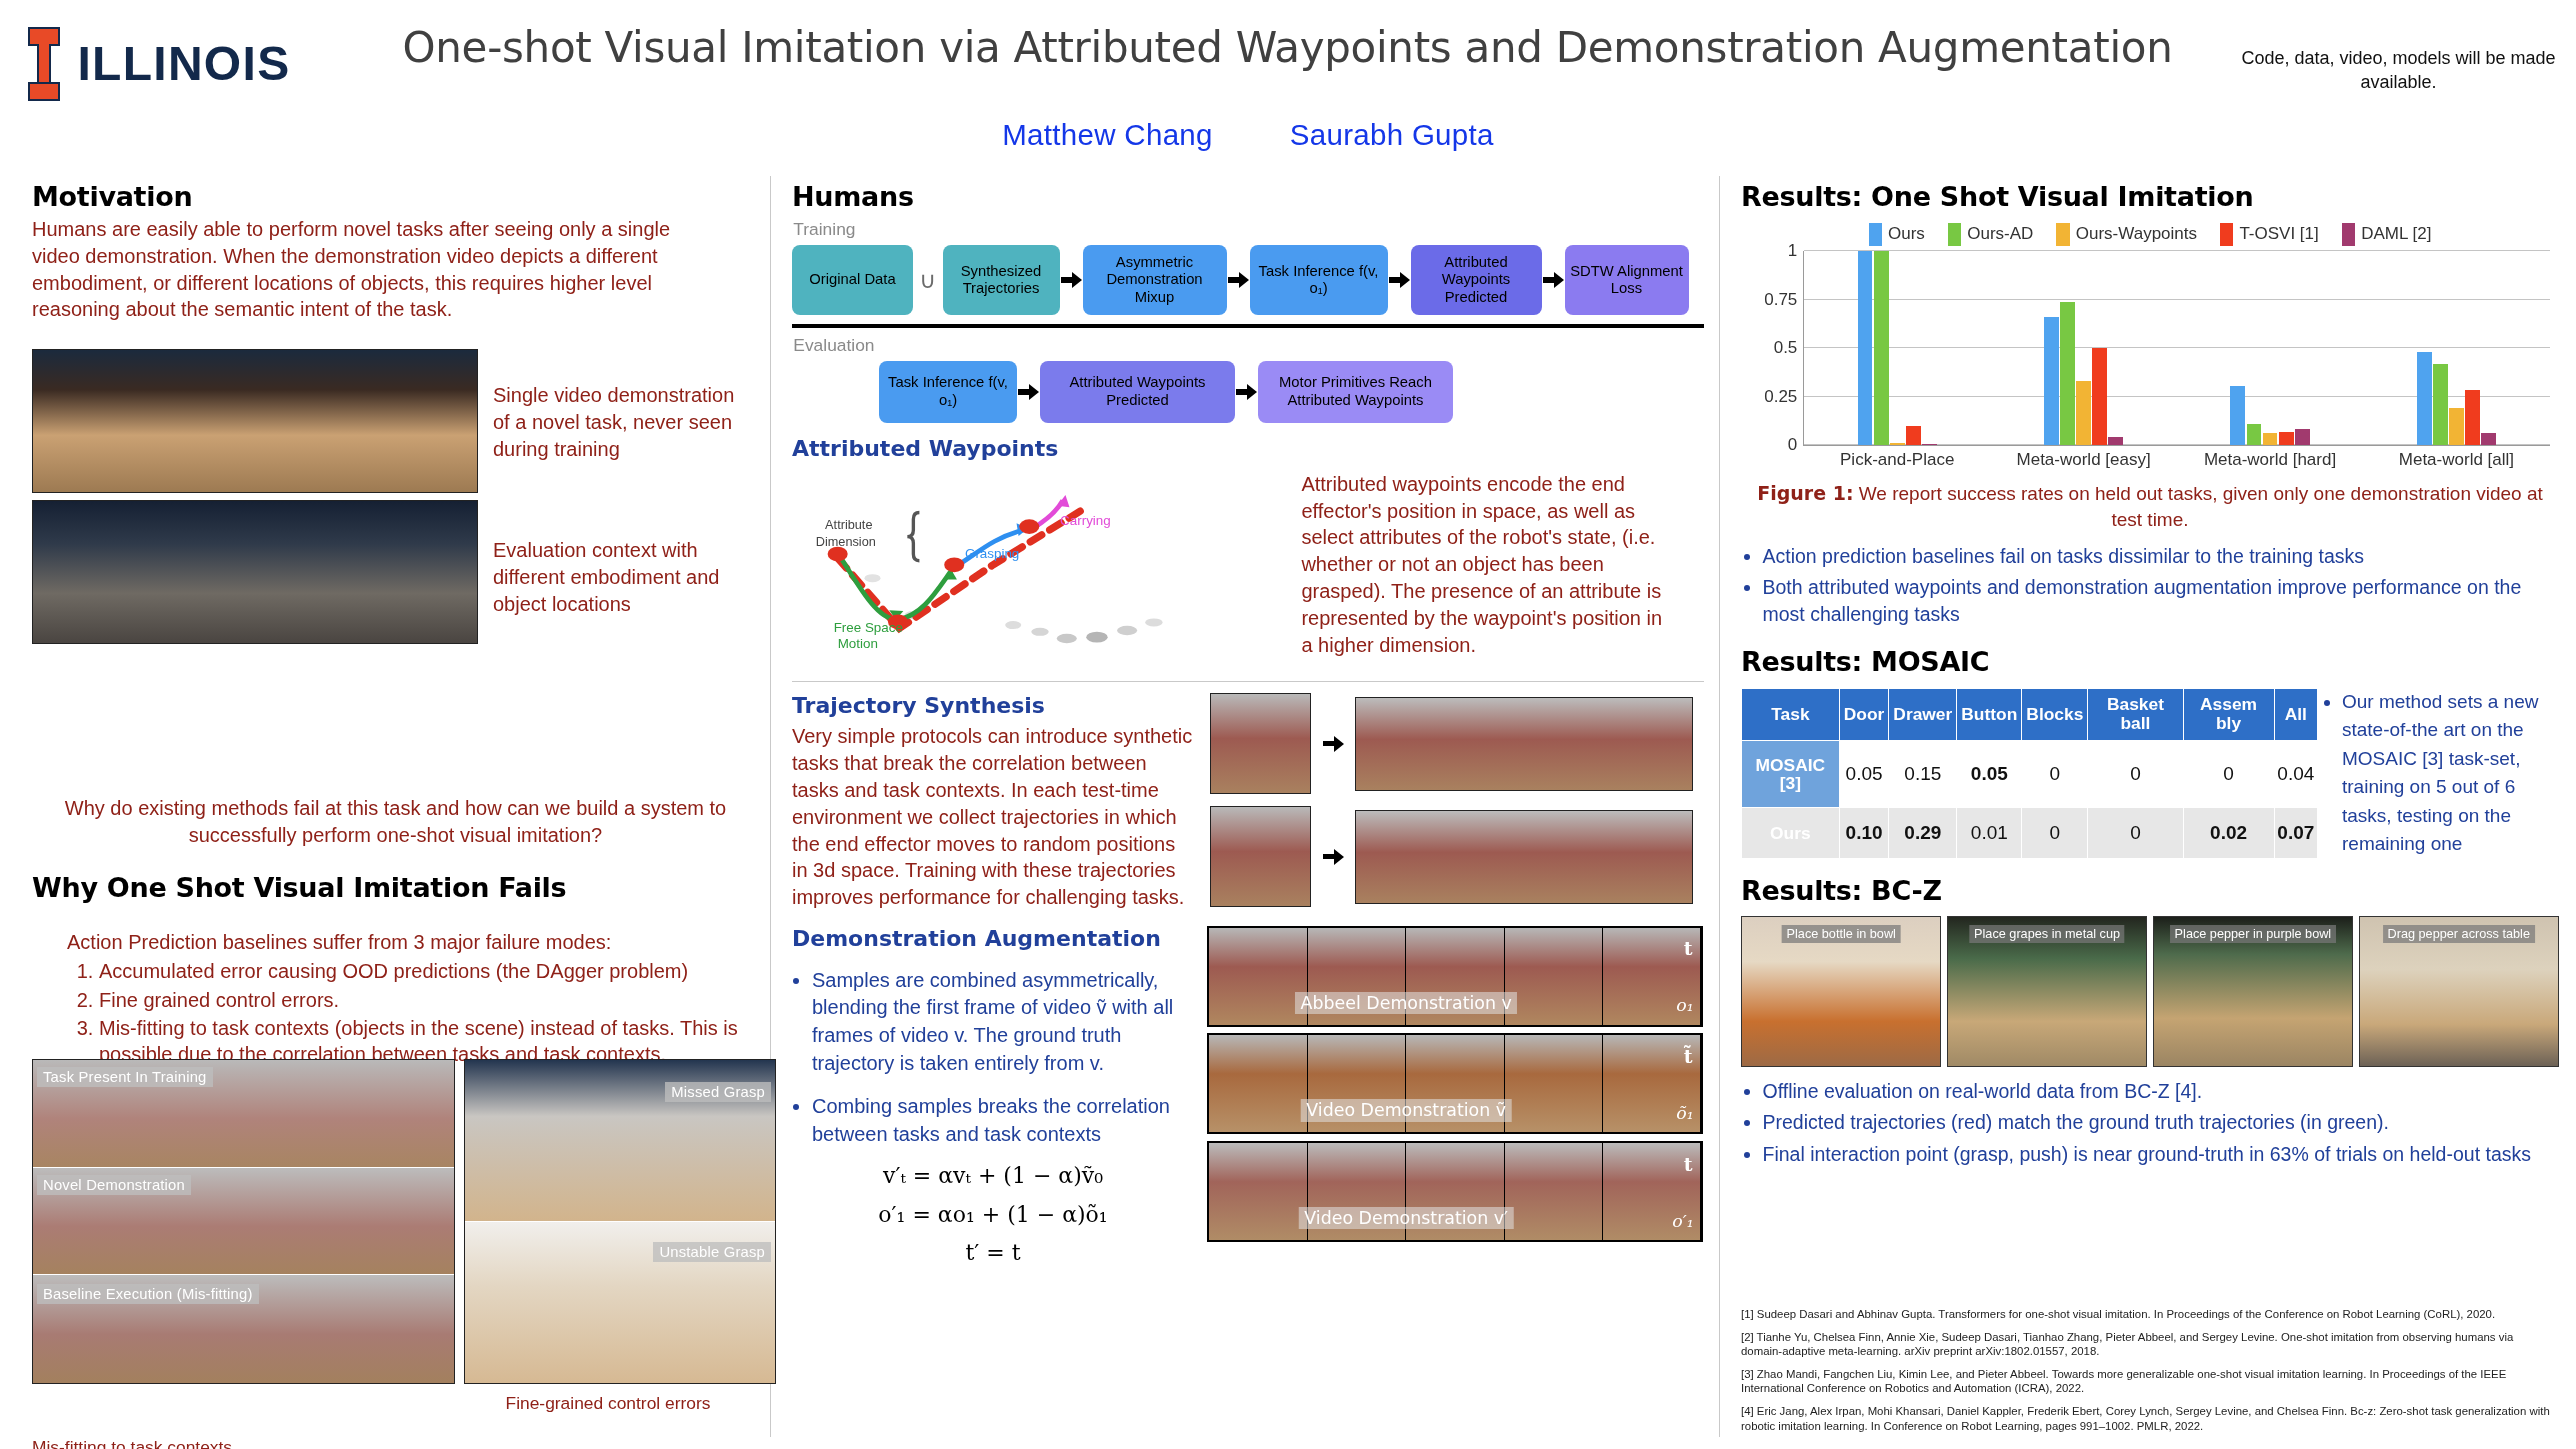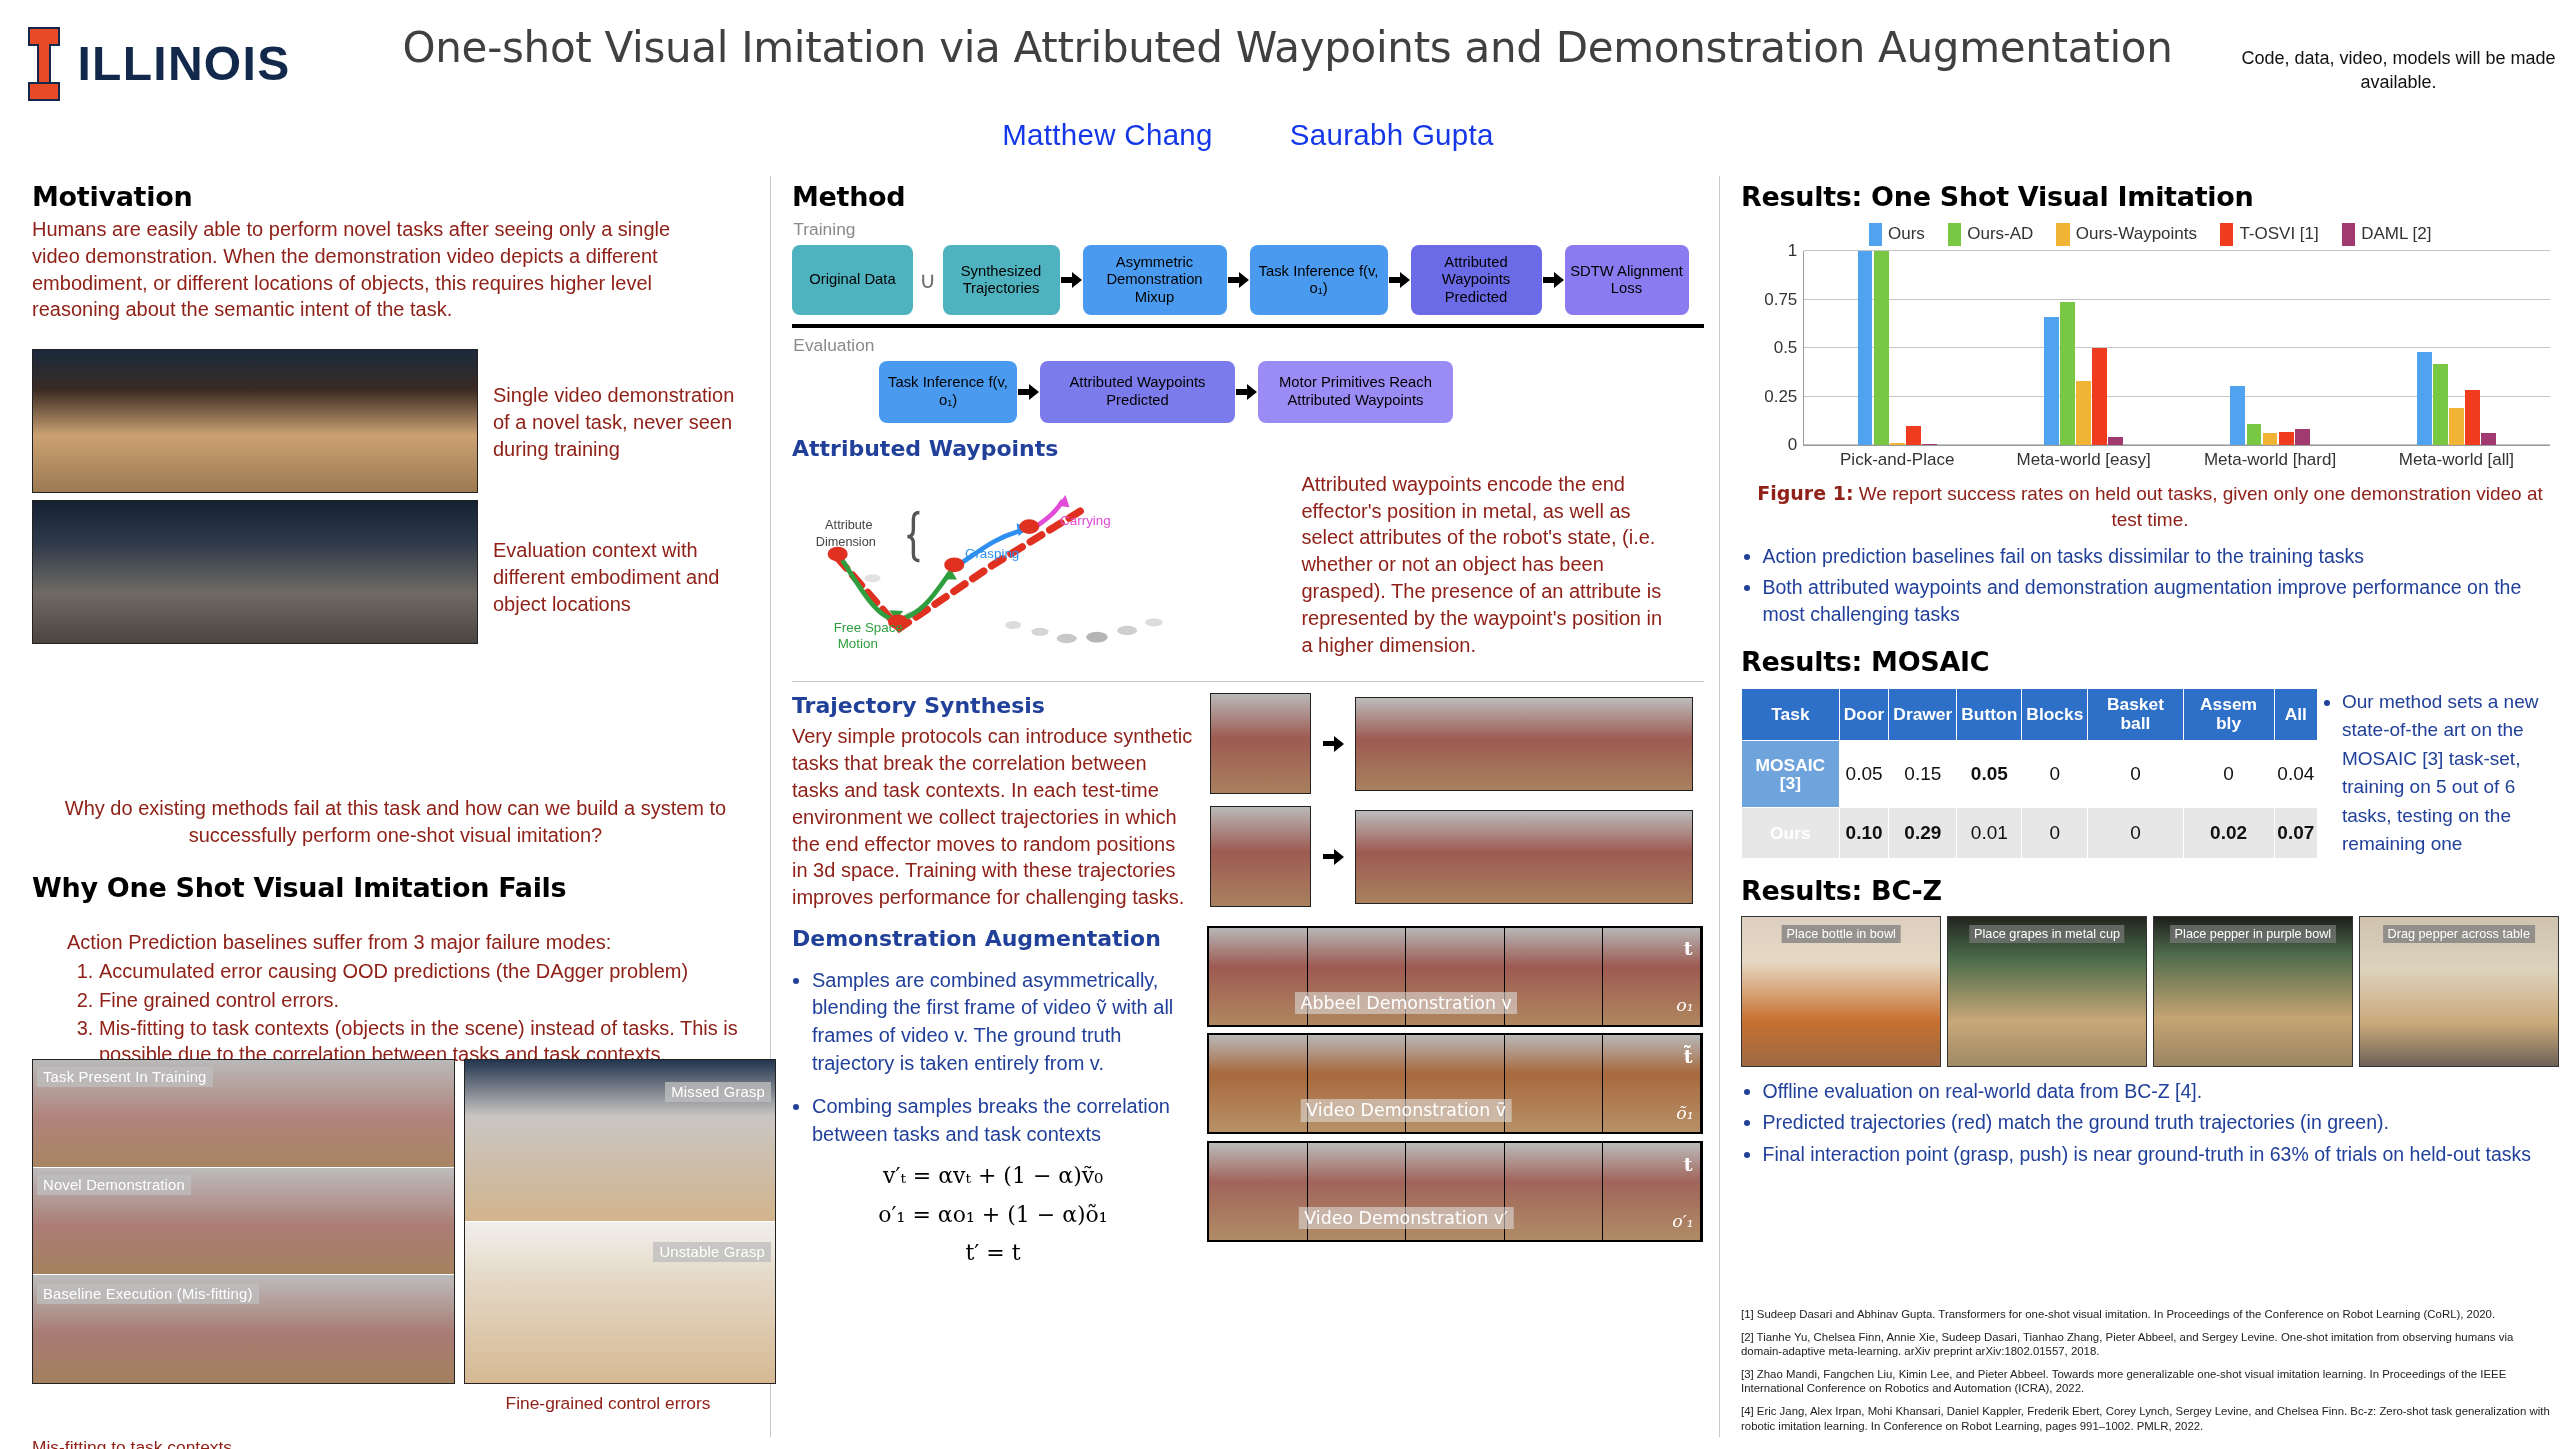--- a/index.html
+++ b/index.html
@@ -221,21 +221,21 @@
   <div class="img-ph fail-imgs-right" style="background:#cbb99a;">
     <div style="position:absolute;left:0;top:0;width:100%;height:50%;background:linear-gradient(180deg,#23354f 0%,#c9c6c2 35%,#d2b48c 100%);border-bottom:1.3px solid #fff;"></div>
     <div style="position:absolute;left:0;top:50%;width:100%;height:50%;background:linear-gradient(180deg,#f1efec 0%,#e3d6c2 40%,#d6b993 100%);"></div>
     <div class="ph-label" style="right:4px;top:21.5px;">Missed Grasp</div>
     <div class="ph-label" style="right:4px;top:182px;">Unstable Grasp</div>
   </div>
   <div class="fail-cap-left">Mis-fitting to task contexts</div>
   <div class="fail-cap-right">Fine-grained control errors</div>
 
   <div class="colM">
-    <div class="h-black" id="method-title">Method</div>
+    <div class="h-black" id="method-title">Humans</div>
 
     <div class="flow-label">Training</div>
     <div class="flow-row" id="training-flow">
         <div class="fbox" style="background: rgb(79, 179, 191); width: 121px; height: 70px;">Original Data</div>
         <div class="union">∪</div>
         <div class="fbox" style="background: rgb(79, 179, 191); width: 117px; height: 70px;">Synthesized Trajectories</div>
         <div class="arrow"></div>
         <div class="fbox" style="background: rgb(74, 155, 240); width: 144px; height: 70px;">Asymmetric Demonstration Mixup</div>
         <div class="arrow"></div>
         <div class="fbox" style="background: rgb(74, 155, 240); width: 138px; height: 70px;">Task Inference f(v, o₁)</div>
@@ -290,21 +290,21 @@
 
           <path d="M186,62 q-9,0 -9,10 v16 q0,10 -9,10 q9,0 9,10 v16 q0,10 9,10" fill="none" stroke="#555" stroke-width="5" transform="translate(4,0)"></path>
           <text x="120" y="86" font-size="19" fill="#444" text-anchor="end" font-family="Liberation Sans, sans-serif">Attribute</text>
           <text x="125" y="112" font-size="19" fill="#444" text-anchor="end" font-family="Liberation Sans, sans-serif">Dimension</text>
           <text x="62" y="240" font-size="20" fill="#2E9E3E" font-family="Liberation Sans, sans-serif">Free Space</text>
           <text x="68" y="264" font-size="20" fill="#2E9E3E" font-family="Liberation Sans, sans-serif">Motion</text>
           <text x="258" y="130" font-size="20" fill="#2E8FF0" font-family="Liberation Sans, sans-serif">Grasping</text>
           <text x="400" y="80" font-size="20" fill="#E24BD8" font-family="Liberation Sans, sans-serif">Carrying</text>
         </svg>
       </div>
-      <div class="aw-text body-red">Attributed waypoints encode the end effector's position in metal, as well as select attributes of the robot's state, (i.e. whether or not an object has been grasped). The presence of an attribute is represented by the waypoint's position in a higher dimension.</div>
+      <div class="aw-text body-red">Attributed waypoints encode the end effector's position in space, as well as select attributes of the robot's state, (i.e. whether or not an object has been grasped). The presence of an attribute is represented by the waypoint's position in a higher dimension.</div>
     </div>
 
     <div class="hsep"></div>
 
     <div class="ts-wrap">
       <div class="ts-left">
         <div class="h-blue" style="margin-bottom:5.4px;">Trajectory Synthesis</div>
         <div class="body-red">Very simple protocols can introduce synthetic tasks that break the correlation between tasks and task contexts. In each test-time environment we collect trajectories in which the end effector moves to random positions in 3d space. Training with these trajectories improves performance for challenging tasks.</div>
       </div>
       <div class="ts-right">

